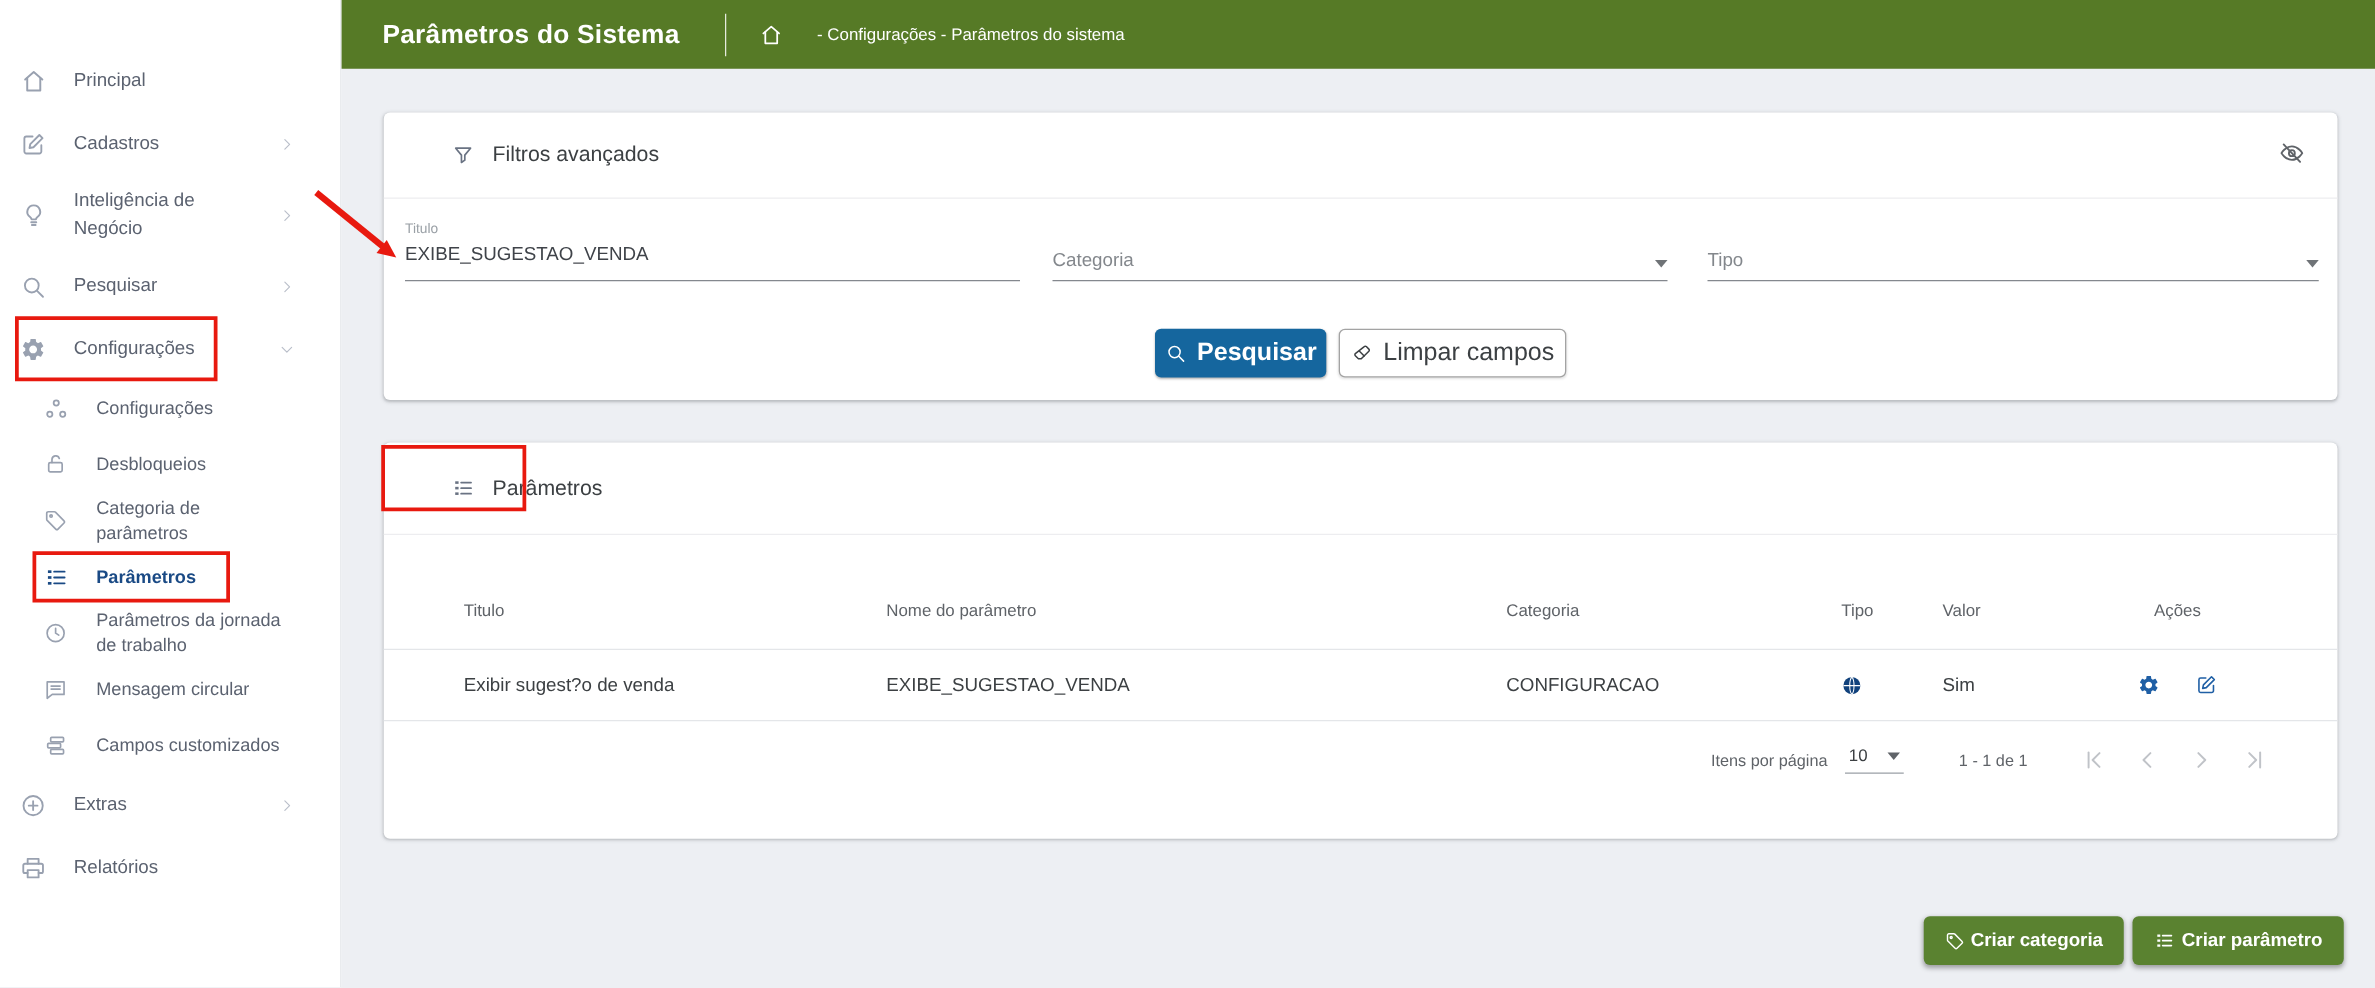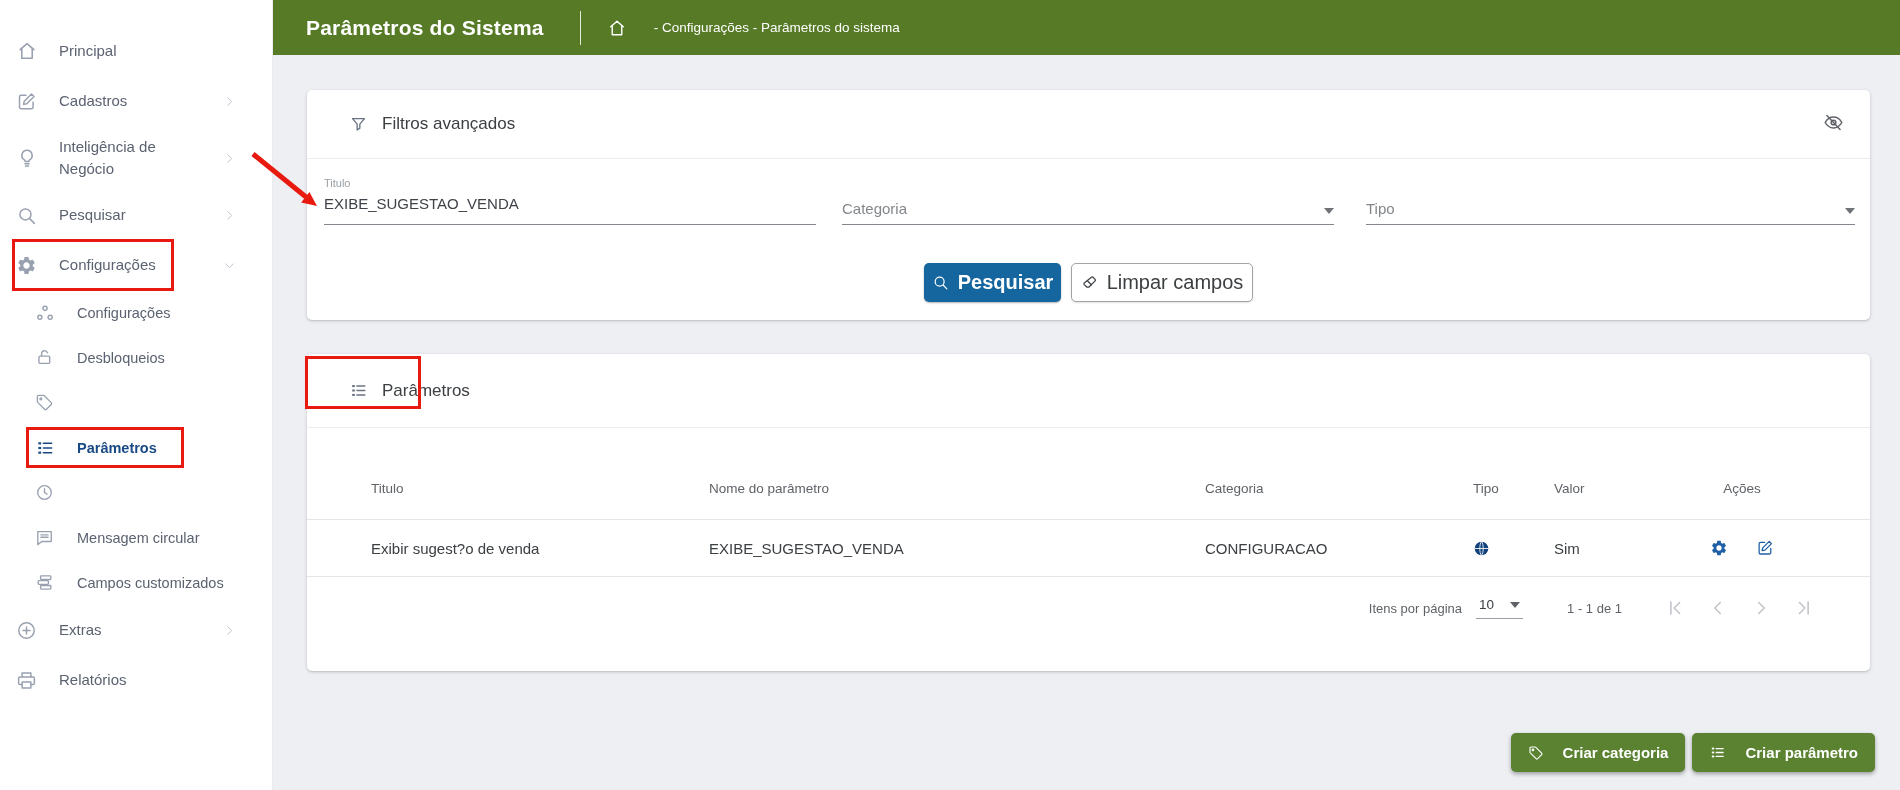--- a/index.html
+++ b/index.html
@@ -8,21 +8,21 @@
     position:relative; overflow:hidden;
     font-family:"Liberation Sans", sans-serif;
     background:#edeff3; color:#3c4043;
   }
   svg { display:block; }
   .ic { stroke:currentColor; fill:none; stroke-width:1.7; stroke-linecap:round; stroke-linejoin:round; }
 
   
   .sidebar { position:absolute; left:0; top:0; width:273px; height:790px; background:#fff;
              border-right:1px solid #e9ebee; z-index:3; }
-  .nav { padding-top:26px; }
+  .nav { padding-top:40px; }
   .item { position:relative; display:flex; align-items:center; height:50px; cursor:pointer; color:#5b6270; }
   .item.two { height:64px; }
   .item .nicon { width:24px; margin-left:16px; color:#99a1b0; flex:none; }
   .item .lbl { margin-left:19px; font-size:15px; line-height:22px; max-width:152px; }
   .item.sub { height:45px; }
   .item.sub .nicon { width:22px; margin-left:35px; }
   .item.sub .lbl { margin-left:20px; font-size:14.5px; line-height:20px; max-width:160px; }
   .item.sel { color:#1a4a85; }
   .item.sel .nicon { color:#1a4a85; }
   .item.sel .lbl { font-weight:bold; }
@@ -37,21 +37,21 @@
   .topbar .bc { margin-left:27px; font-size:13.5px; }
 
   
   .main { position:absolute; left:273px; top:55px; width:1627px; height:735px; }
   .card { position:absolute; background:#fff; border-radius:5px;
           box-shadow:0 1px 2px rgba(60,64,67,.22), 0 1px 4px rgba(60,64,67,.1); }
   .filters-card { left:34px; top:35px; width:1563px; height:230px; }
   .params-card  { left:34px; top:299px; width:1563px; height:317px; }
 
   .card-head { position:absolute; left:0; top:0; right:0; display:flex; align-items:center;
-               padding-left:42px; gap:14px; font-size:17px; color:#3c4043; }
+               padding-left:54px; gap:14px; font-size:17px; color:#3c4043; }
   .filters-card .card-head { height:69px; border-bottom:1px solid #ededf0; }
   .params-card  .card-head { height:74px; border-bottom:1px solid #ededf0; }
   .card-head .hicon { color:#6a7383; }
   .eye-btn { position:absolute; right:26px; top:22px; color:#5f6368; background:none; border:none; cursor:pointer; }
 
   .field { position:absolute; top:87px; height:48px; border-bottom:1px solid #84888e; }
   .f-titulo { left:17px; width:492px; }
   .f-titulo .flabel { font-size:11px; color:#9aa0a6; display:block; }
   .f-titulo input { width:100%; border:none; outline:none; background:transparent; margin-top:6px;
                     font-family:inherit; font-size:15px; color:#3f4349; }
@@ -84,21 +84,21 @@
                 color:#5f6368; font-size:13px; }
   .pp-box { display:flex; align-items:center; gap:16px; border-bottom:1px solid #9aa0a6;
             padding:0 3px 6px 3px; margin-left:14px; font-size:13.5px; color:#3c4043; cursor:pointer; }
   .pp-box .caret { border-top-color:#5f6368; margin-bottom:0; }
   .pg-range { margin-left:44px; }
   .pg-nav { display:flex; align-items:center; gap:21px; margin-left:42px; color:#c0c3c8; }
   .pg-nav button { background:none; border:none; color:#c0c3c8; cursor:pointer; }
 
   .footer-actions { position:absolute; right:25px; bottom:18px; display:flex; gap:7px; z-index:4; }
   .btn-green { height:39px; padding:0 17px; background:#5a8230; color:#fff; font-weight:bold; font-size:15px;
-               border:none; border-radius:5px; display:flex; align-items:center; gap:19px; cursor:pointer;
+               border:none; border-radius:5px; display:flex; align-items:center; gap:5px; cursor:pointer;
                box-shadow:0 2px 4px rgba(0,0,0,.35); font-family:inherit; }
 
   
   .red-box { position:absolute; border:3px solid #e8190f; pointer-events:none; z-index:5; }
   .rb-config { left:12px; top:-1px; bottom:-1px; width:162px; }
   .rb-param  { left:26px; top:2px;  bottom:2px;  width:158px; }
   .rb-title  { left:-2px; top:2px; width:116px; height:53px; }
   .anno-arrow { position:absolute; left:243px; top:146px; z-index:6; pointer-events:none; }
 </style>
 </head>
@@ -198,20 +198,21 @@
       <span class="lbl">Desbloqueios</span>
     </div>
 
     <div class="item sub">
       <span class="nicon">
         <svg class="ic" width="19" height="19" viewBox="0 0 24 24">
             <path d="M3 4.6A1.6 1.6 0 0 1 4.6 3h6.1c.4 0 .8.17 1.1.46l8.7 8.7a1.6 1.6 0 0 1 0 2.26l-6.1 6.1a1.6 1.6 0 0 1-2.26 0l-8.7-8.7A1.6 1.6 0 0 1 3 10.7z"></path>
             <circle cx="7.4" cy="7.4" r="1.2"></circle>
           </svg>
       </span>
+      <span class="lbl">Categoria de parâmetros</span>
     </div>
 
     <div class="item sub sel">
       <span class="nicon">
         <svg width="20" height="20" viewBox="0 0 24 24">
             <path d="M10 6.4h10M10 12h10M10 17.6h10" stroke="currentColor" stroke-width="1.8" fill="none" stroke-linecap="round"></path>
             <rect x="4" y="5.1" width="3.4" height="2.6" fill="currentColor"></rect>
             <rect x="4" y="10.7" width="3.4" height="2.6" fill="currentColor"></rect>
             <rect x="4" y="16.3" width="3.4" height="2.6" fill="currentColor"></rect>
           </svg>
@@ -220,20 +221,21 @@
       <span class="red-box rb-param"></span>
     </div>
 
     <div class="item sub">
       <span class="nicon">
         <svg class="ic" width="19" height="19" viewBox="0 0 24 24">
             <circle cx="12" cy="12" r="8.6"></circle>
             <path d="M12 7.2V12l3.2 2"></path>
           </svg>
       </span>
+      <span class="lbl">Parâmetros da jornada de trabalho</span>
     </div>
 
     <div class="item sub">
       <span class="nicon">
         <svg class="ic" width="19" height="19" viewBox="0 0 24 24">
             <path d="M3.5 4.5h17v12.6H8.6L3.5 21z"></path>
             <path d="M7.5 8.7h9M7.5 11.7h9"></path>
           </svg>
       </span>
       <span class="lbl">Mensagem circular</span>

